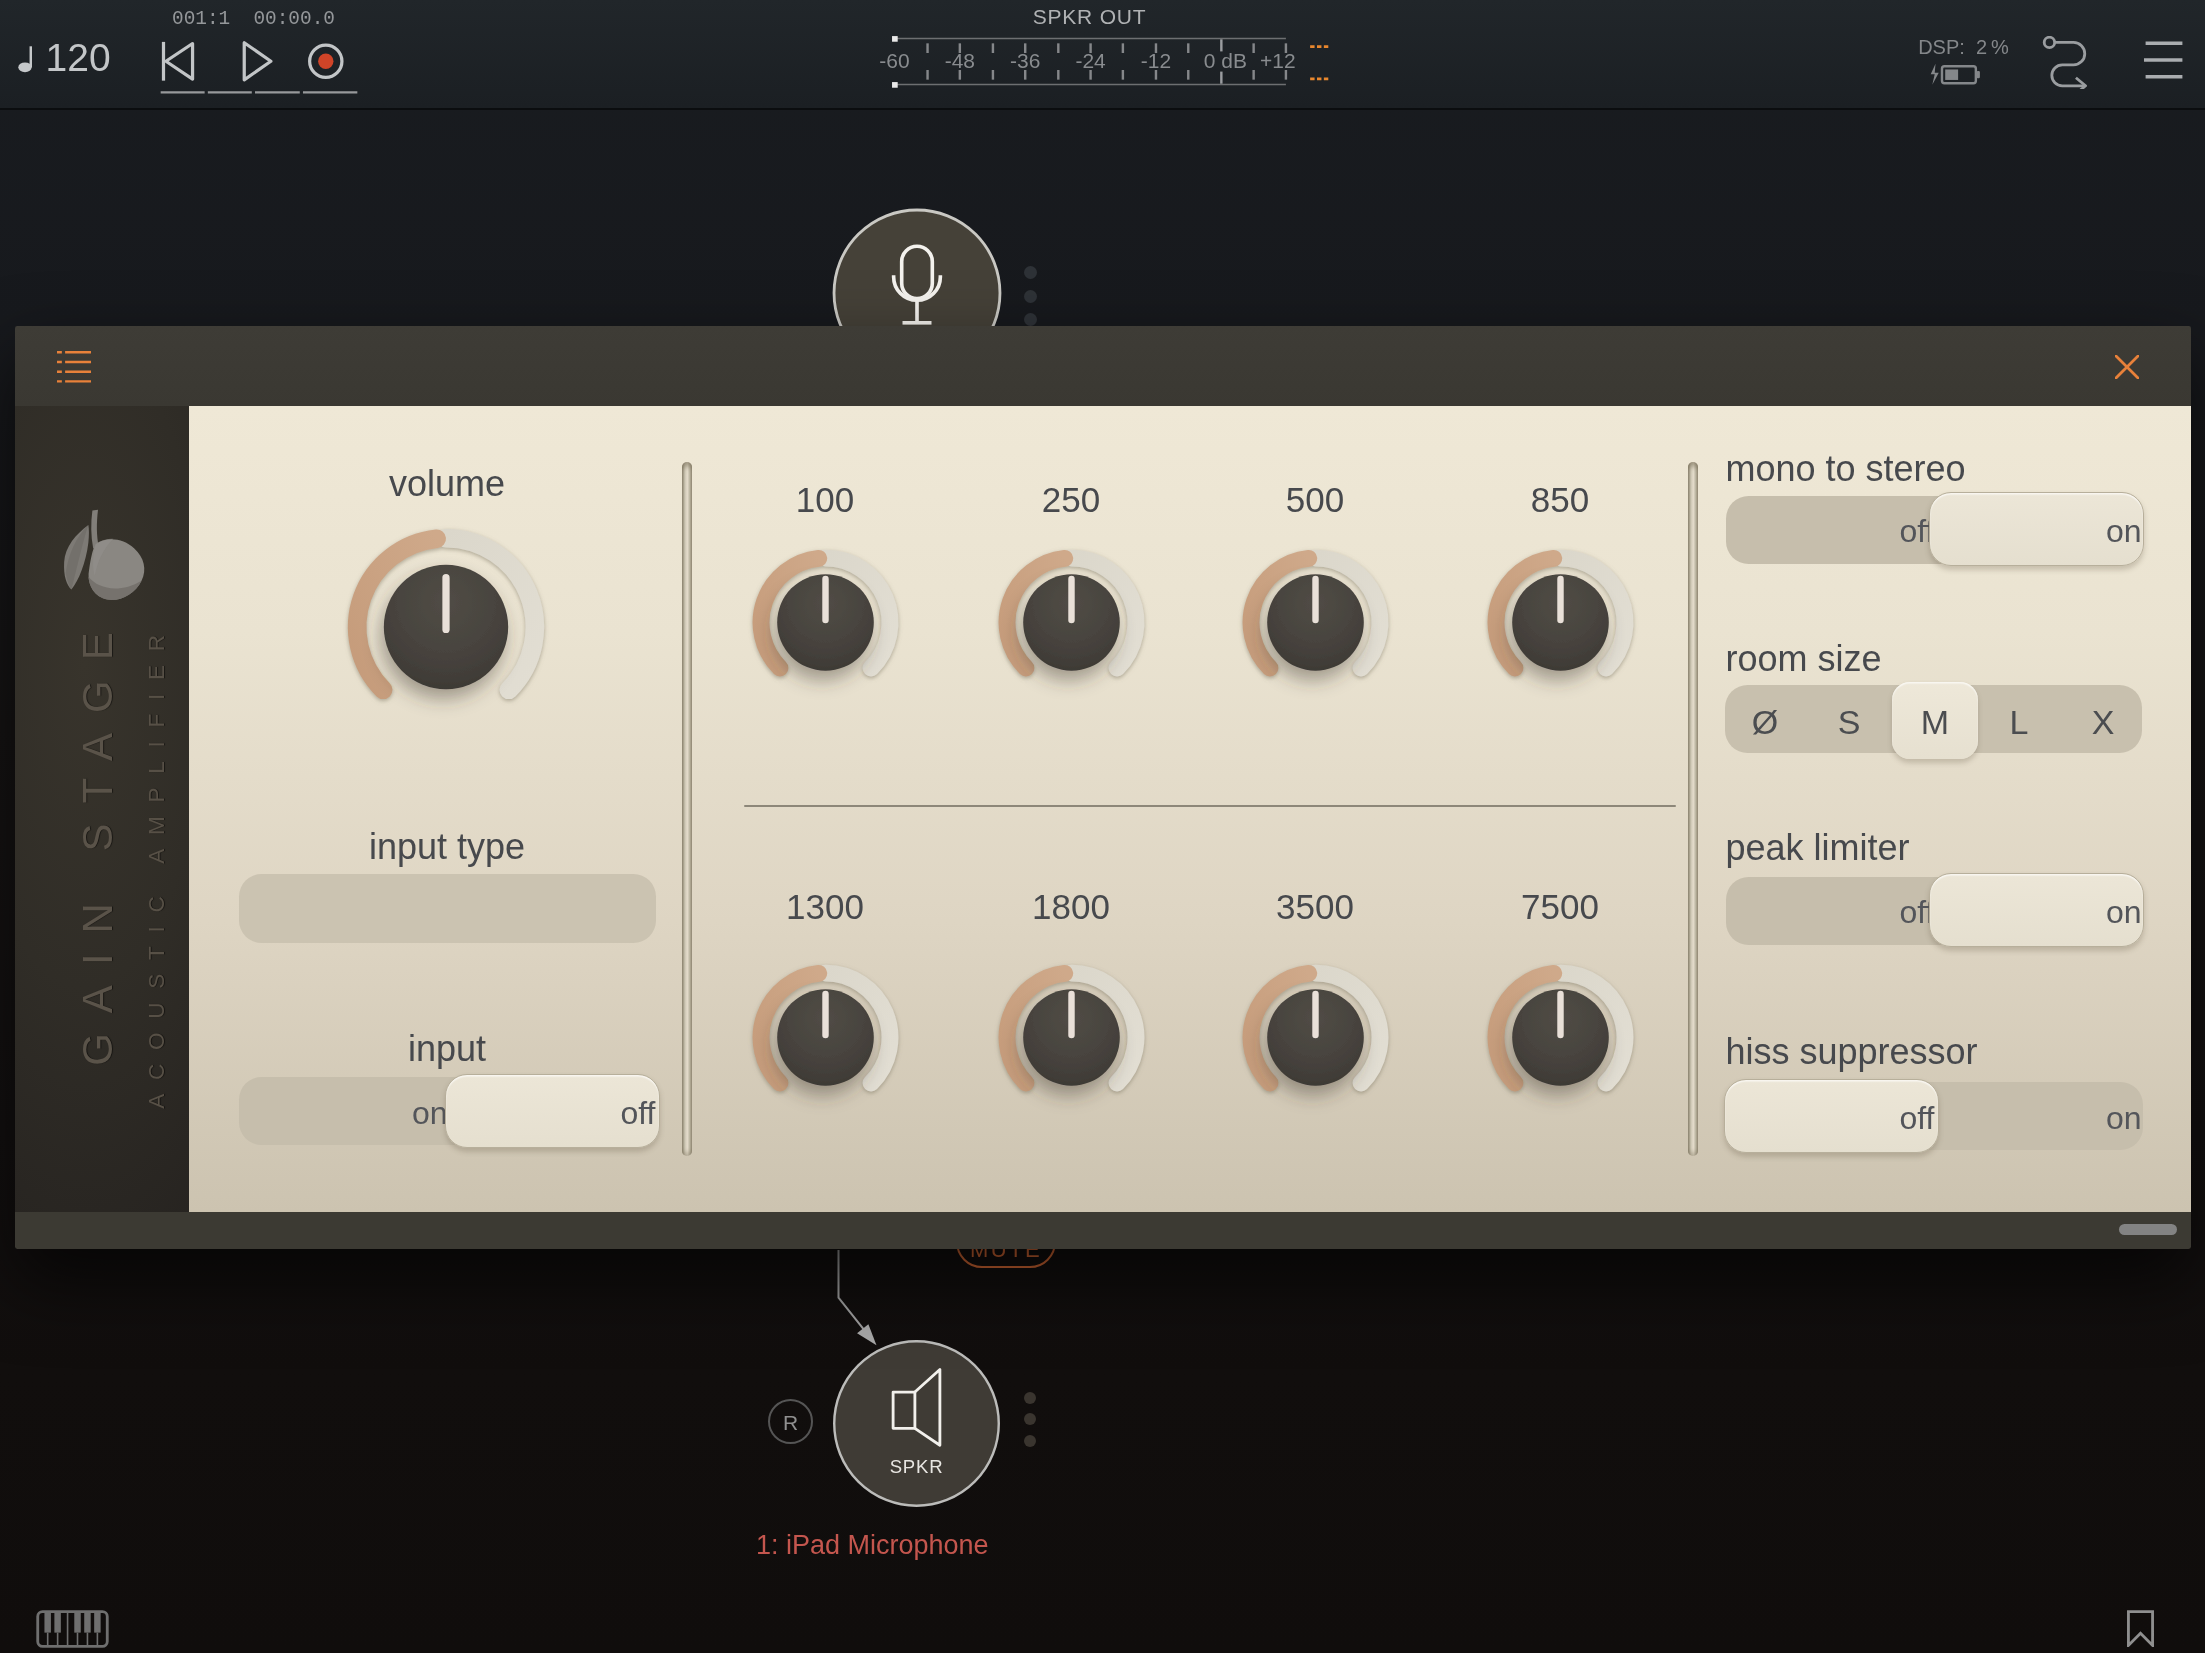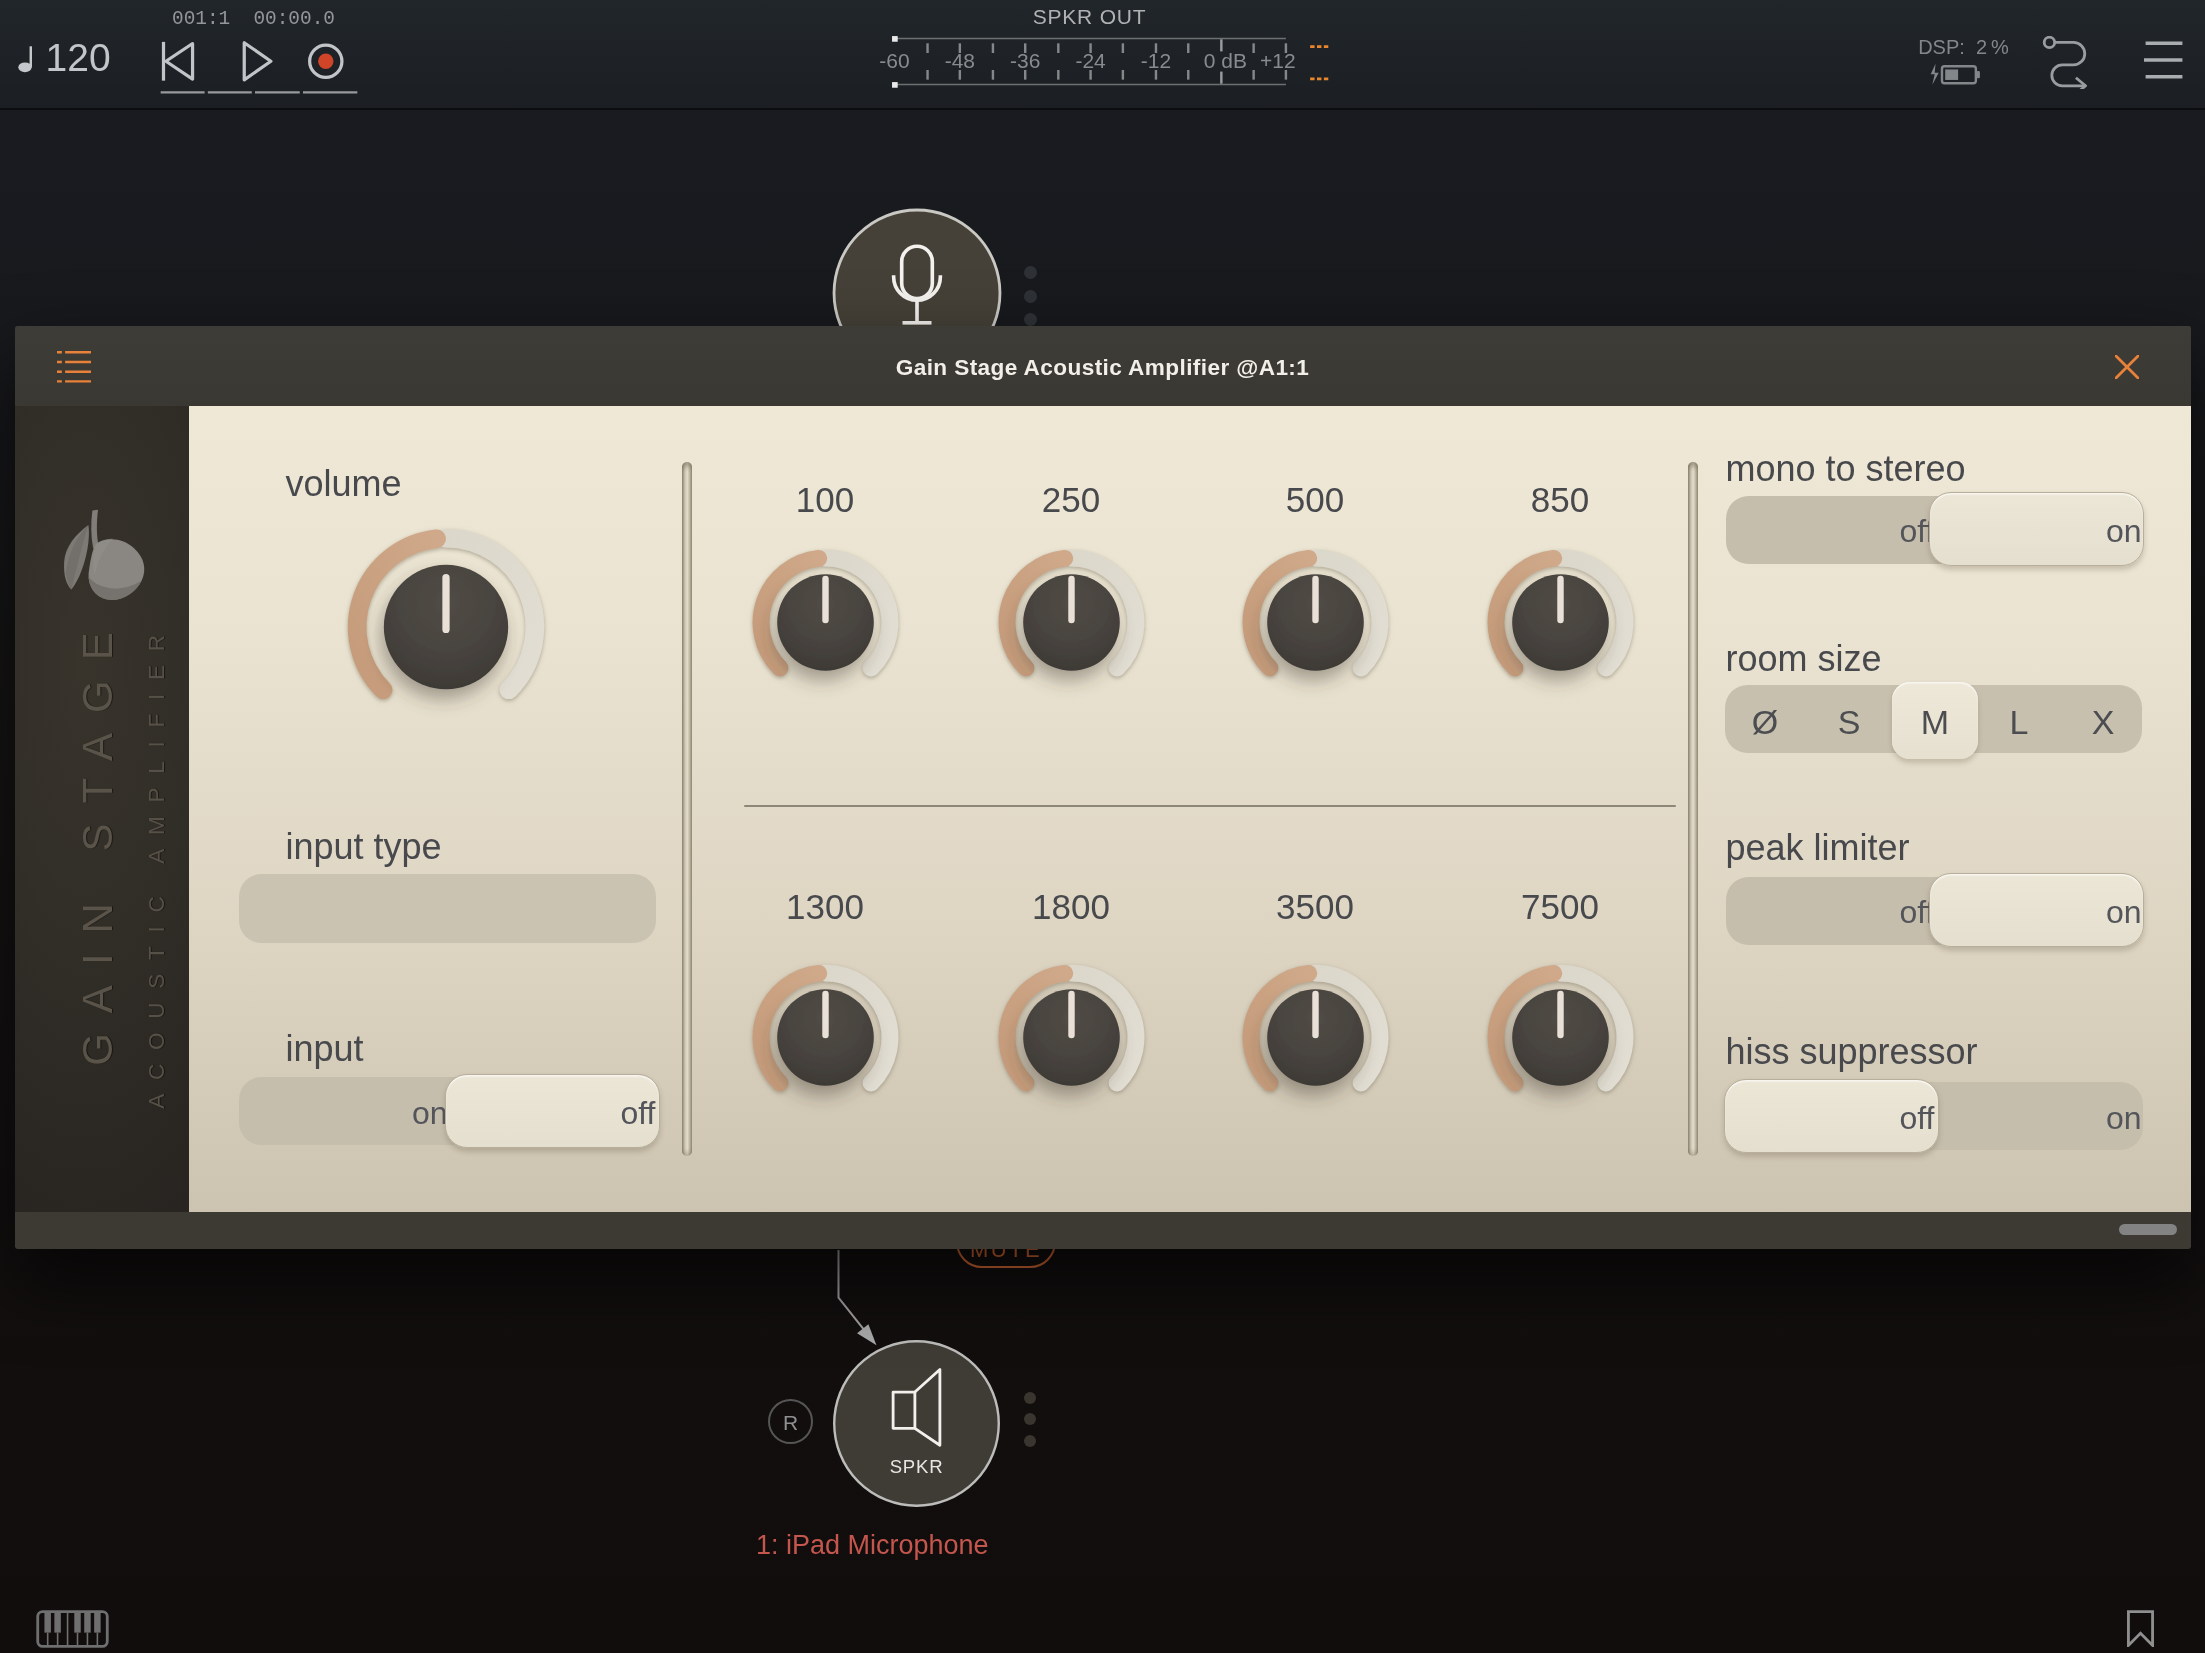--- a/index.html
+++ b/index.html
@@ -45,21 +45,21 @@
   #panel {
     position:absolute; left:174px; top:80px; width:2002px; height:806px;
     background:linear-gradient(180deg,#efe8d6 0%,#eae3d1 28%,#ded5c3 64%,#ccc3b0 100%);
   }
   #bottombar {
     position:absolute; left:0; top:886px; width:2176px; height:37px;
     background:#3c3a33;
   }
   #pill { position:absolute; left:2104px; top:12px; width:58px; height:10.5px; border-radius:5.7px; background:#838383; }
 
-  .plabel { position:absolute; color:#47494d; font-size:36px; }
+  .plabel { position:absolute; color:#47494d; font-size:36px; text-align:center; }
   .klabel { position:absolute; color:#47494d; font-size:35px; text-align:center; width:161px; }
 
   .track {
     position:absolute; width:417px; height:68px; border-radius:22.6px;
     background:#c6beac;
   }
   .chip {
     position:absolute; width:215px; height:74px; border-radius:22px;
     background:linear-gradient(180deg,#ece6d7 0%,#e5dfcf 100%);
     border:1.6px solid #b7af9b;
@@ -244,21 +244,20 @@
         <line x1="0" y1="4" x2="6" y2="4"></line>
           <line x1="10" y1="4" x2="42" y2="4"></line>
         <line x1="0" y1="16" x2="6" y2="16"></line>
           <line x1="10" y1="16" x2="42" y2="16"></line>
         <line x1="0" y1="28" x2="6" y2="28"></line>
           <line x1="10" y1="28" x2="42" y2="28"></line>
         <line x1="0" y1="40" x2="6" y2="40"></line>
           <line x1="10" y1="40" x2="42" y2="40"></line>
       </g>
     </svg>
-    <div id="title">Gain Stage Acoustic Amplifier @A1:1</div>
     <svg class="abs" style="left:2100px;top:29px" width="24" height="24" viewBox="0 0 30 30">
       <g stroke="#e8813a" stroke-width="3.5" stroke-linecap="round">
         <line x1="1" y1="1" x2="29" y2="29"></line>
           <line x1="29" y1="1" x2="1" y2="29"></line>
       </g>
     </svg>
   </div>
 
   <div id="sidebar">
 

